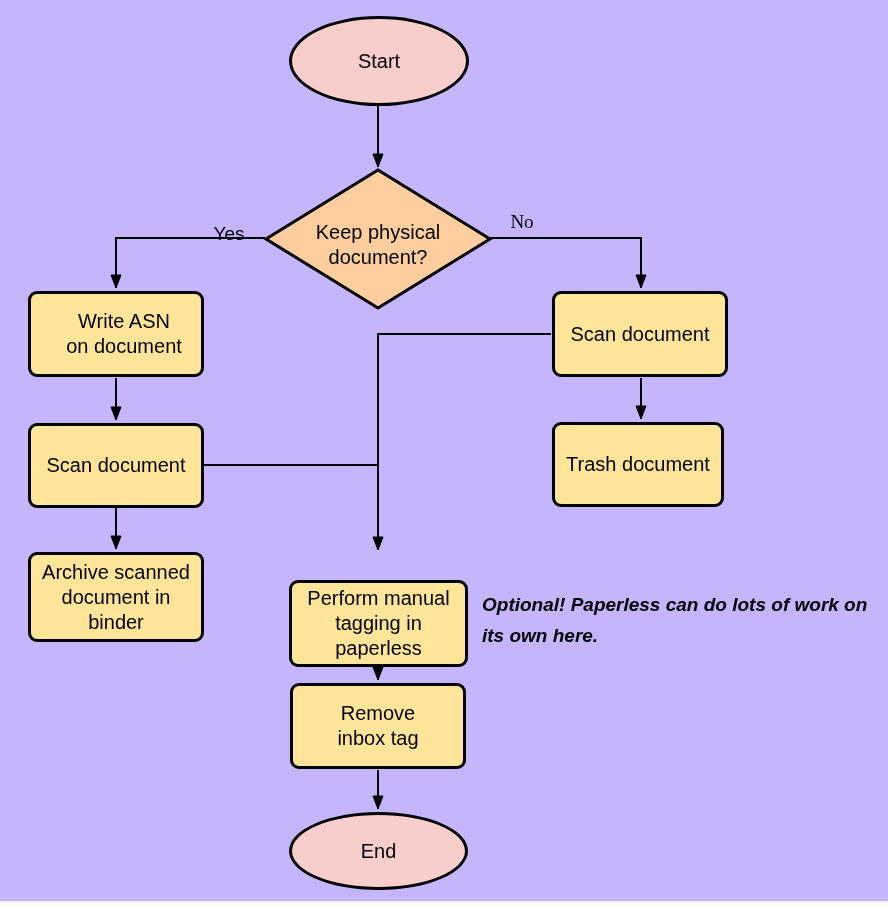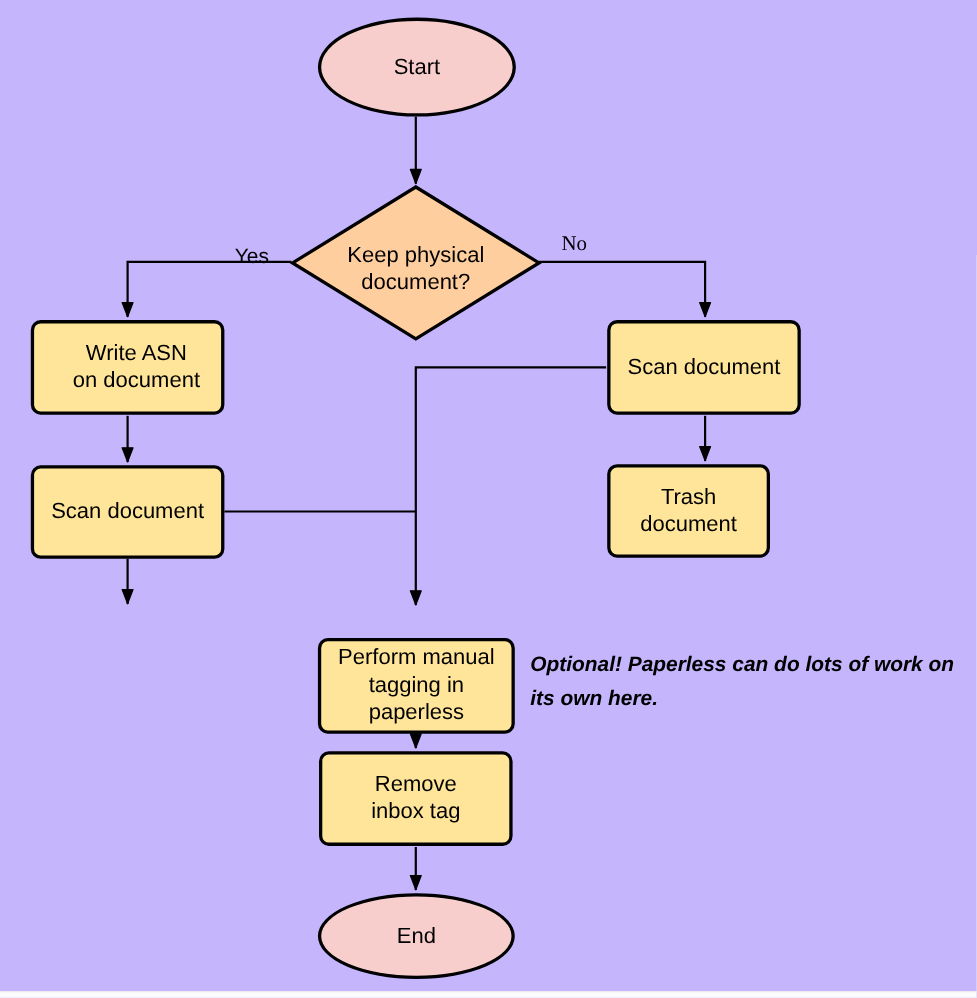--- a/index.html
+++ b/index.html
@@ -131,26 +131,31 @@
 
   <div class="node process" style="left:28px; top:291px; width:176px; height:86px;padding-left:16px;">
     <span class="label">Write ASN
 on document</span>
   </div>
 
   <div class="node process" style="left:28px; top:423px; width:176px; height:85px;">
     <span class="label">Scan document</span>
   </div>
 
+  <div class="node process" style="left:28px; top:552px; width:176px; height:90px;">
+    <span class="label">Archive scanned
+document in
+binder</span>
+  </div>
 
   <div class="node process" style="left:552px; top:291px; width:176px; height:86px;">
     <span class="label">Scan document</span>
   </div>
 
-  <div class="node process" style="left:552px; top:422px; width:148px; height:85px;">
+  <div class="node process" style="left:552px; top:422px; width:172px; height:85px;">
     <span class="label">Trash document</span>
   </div>
 
   <div class="node process" style="left:289px; top:580px; width:179px; height:87px;">
     <span class="label">Perform manual
 tagging in
 paperless</span>
   </div>
 
   <div class="annotation" style="left:482px; top:589px; width:400px;font-weight:bold;">Optional! Paperless can do lots of work on

